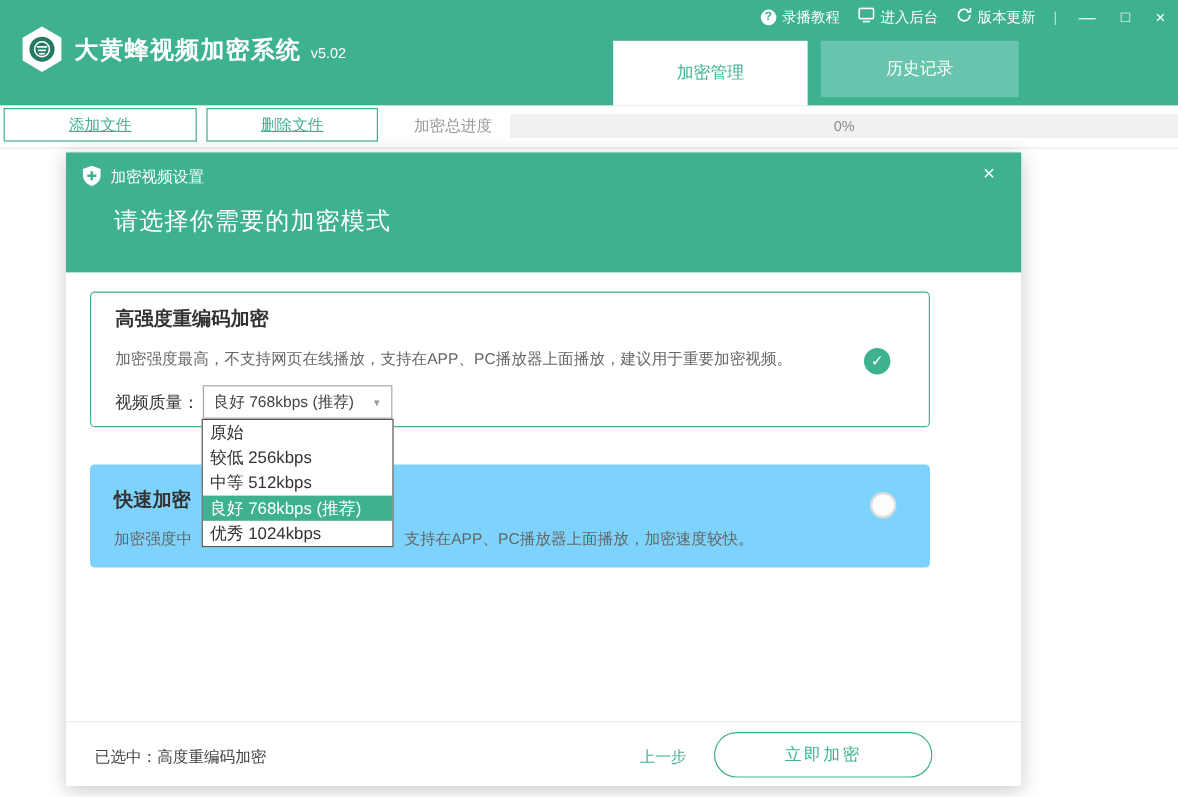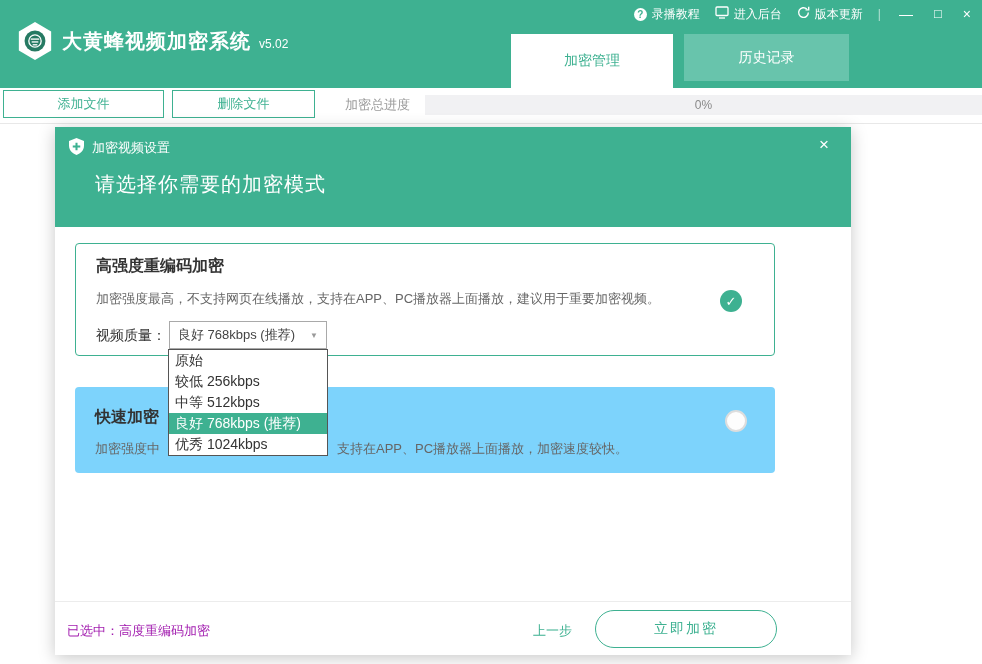--- a/index.html
+++ b/index.html
@@ -18,21 +18,21 @@
   .wc { font-size:14px; cursor:pointer; line-height:20px; padding:0 3px; }
   .wc-max { font-size:13px; }
 
   
   .tab { position:absolute; display:flex; align-items:center; justify-content:center; font-size:14px; cursor:pointer; }
   .tab-active { left:511px; top:34px; width:162px; height:54px; background:#fff; color:#3eb191; }
   .tab-inactive { left:684px; top:34px; width:165px; height:47px; background:#68c4ac; color:#fff; }
 
   
   .toolbar { position:absolute; top:88px; left:0; width:982px; height:36px; background:#fff; border-bottom:1px solid #e8e8e8; }
-  .btn-outline { position:absolute; top:2px; height:28px; border:1px solid #3eb191; color:#3eb191; background:#fff; font-size:13px; cursor:pointer; font-family:inherit; }
+  .btn-outline { position:absolute; top:2px; height:28px; border:1px solid #3eb191; color:#3eb191; background:#fff; font-size:13px; cursor:pointer; font-family:inherit;text-decoration:underline; }
   .btn-add { left:3px; width:161px; }
   .btn-del { left:172px; width:143px; }
   .progress-label { position:absolute; left:345px; top:0; line-height:33px; color:#9a9a9a; font-size:13px; }
   .progress { position:absolute; left:425px; top:7px; width:557px; height:20px; background:#f1f1f3; color:#8a8a8a; font-size:12px; display:flex; align-items:center; justify-content:center; }
 
   
   .modal { position:absolute; left:55px; top:127px; width:796px; height:528px; background:#fff; box-shadow:0 3px 16px rgba(0,0,0,.22); }
   .modal-head { position:absolute; top:0; left:0; width:100%; height:100px; background:#3eb191; }
   .mh-row { position:absolute; top:11px; left:14px; display:flex; align-items:center; gap:8px; color:#fff; font-size:13px; }
   .modal-close { position:absolute; top:8px; right:22px; color:#fff; font-size:17px; cursor:pointer; font-weight:300; }
@@ -52,21 +52,21 @@
   .dd-item { height:21px; line-height:21px; padding-left:6px; font-size:14px; color:#333; cursor:pointer; white-space:nowrap; }
   .dd-item.selected { background:#3eb191; color:#fff; }
 
   .card-fast { position:absolute; left:20px; top:260px; width:700px; height:86px; background:#7dd3fc; border-radius:4px; }
   .card-fast .card-title { top:20px; }
   .fast-desc-left { left:20px; top:53px; }
   .fast-desc-right { left:262px; top:53px; }
   .radio-circle { position:absolute; right:28px; top:23px; width:22px; height:22px; border:2px solid #ddd; border-radius:50%; background:#fdfdfd; cursor:pointer; }
 
   .footer-divider { position:absolute; left:0; top:474px; width:100%; height:1px; background:#ececec; }
-  .footer-selected { position:absolute; left:12px; top:495px; font-size:13px; color:#a21caf; }
+  .footer-selected { position:absolute; left:24px; top:495px; font-size:13px; color:#404040; }
   .back-link { position:absolute; left:478px; top:495px; font-size:13px; color:#3eb191; cursor:pointer; }
   .encrypt-btn { position:absolute; left:540px; top:483px; width:182px; height:38px; border:1px solid #3eb191; border-radius:19px; background:#fff; color:#3eb191; font-size:14px; cursor:pointer; font-family:inherit; letter-spacing:2px; }
 </style>
 </head>
 <body>
 
 <div class="app">
 
   <header class="titlebar">
     <div class="logo">

